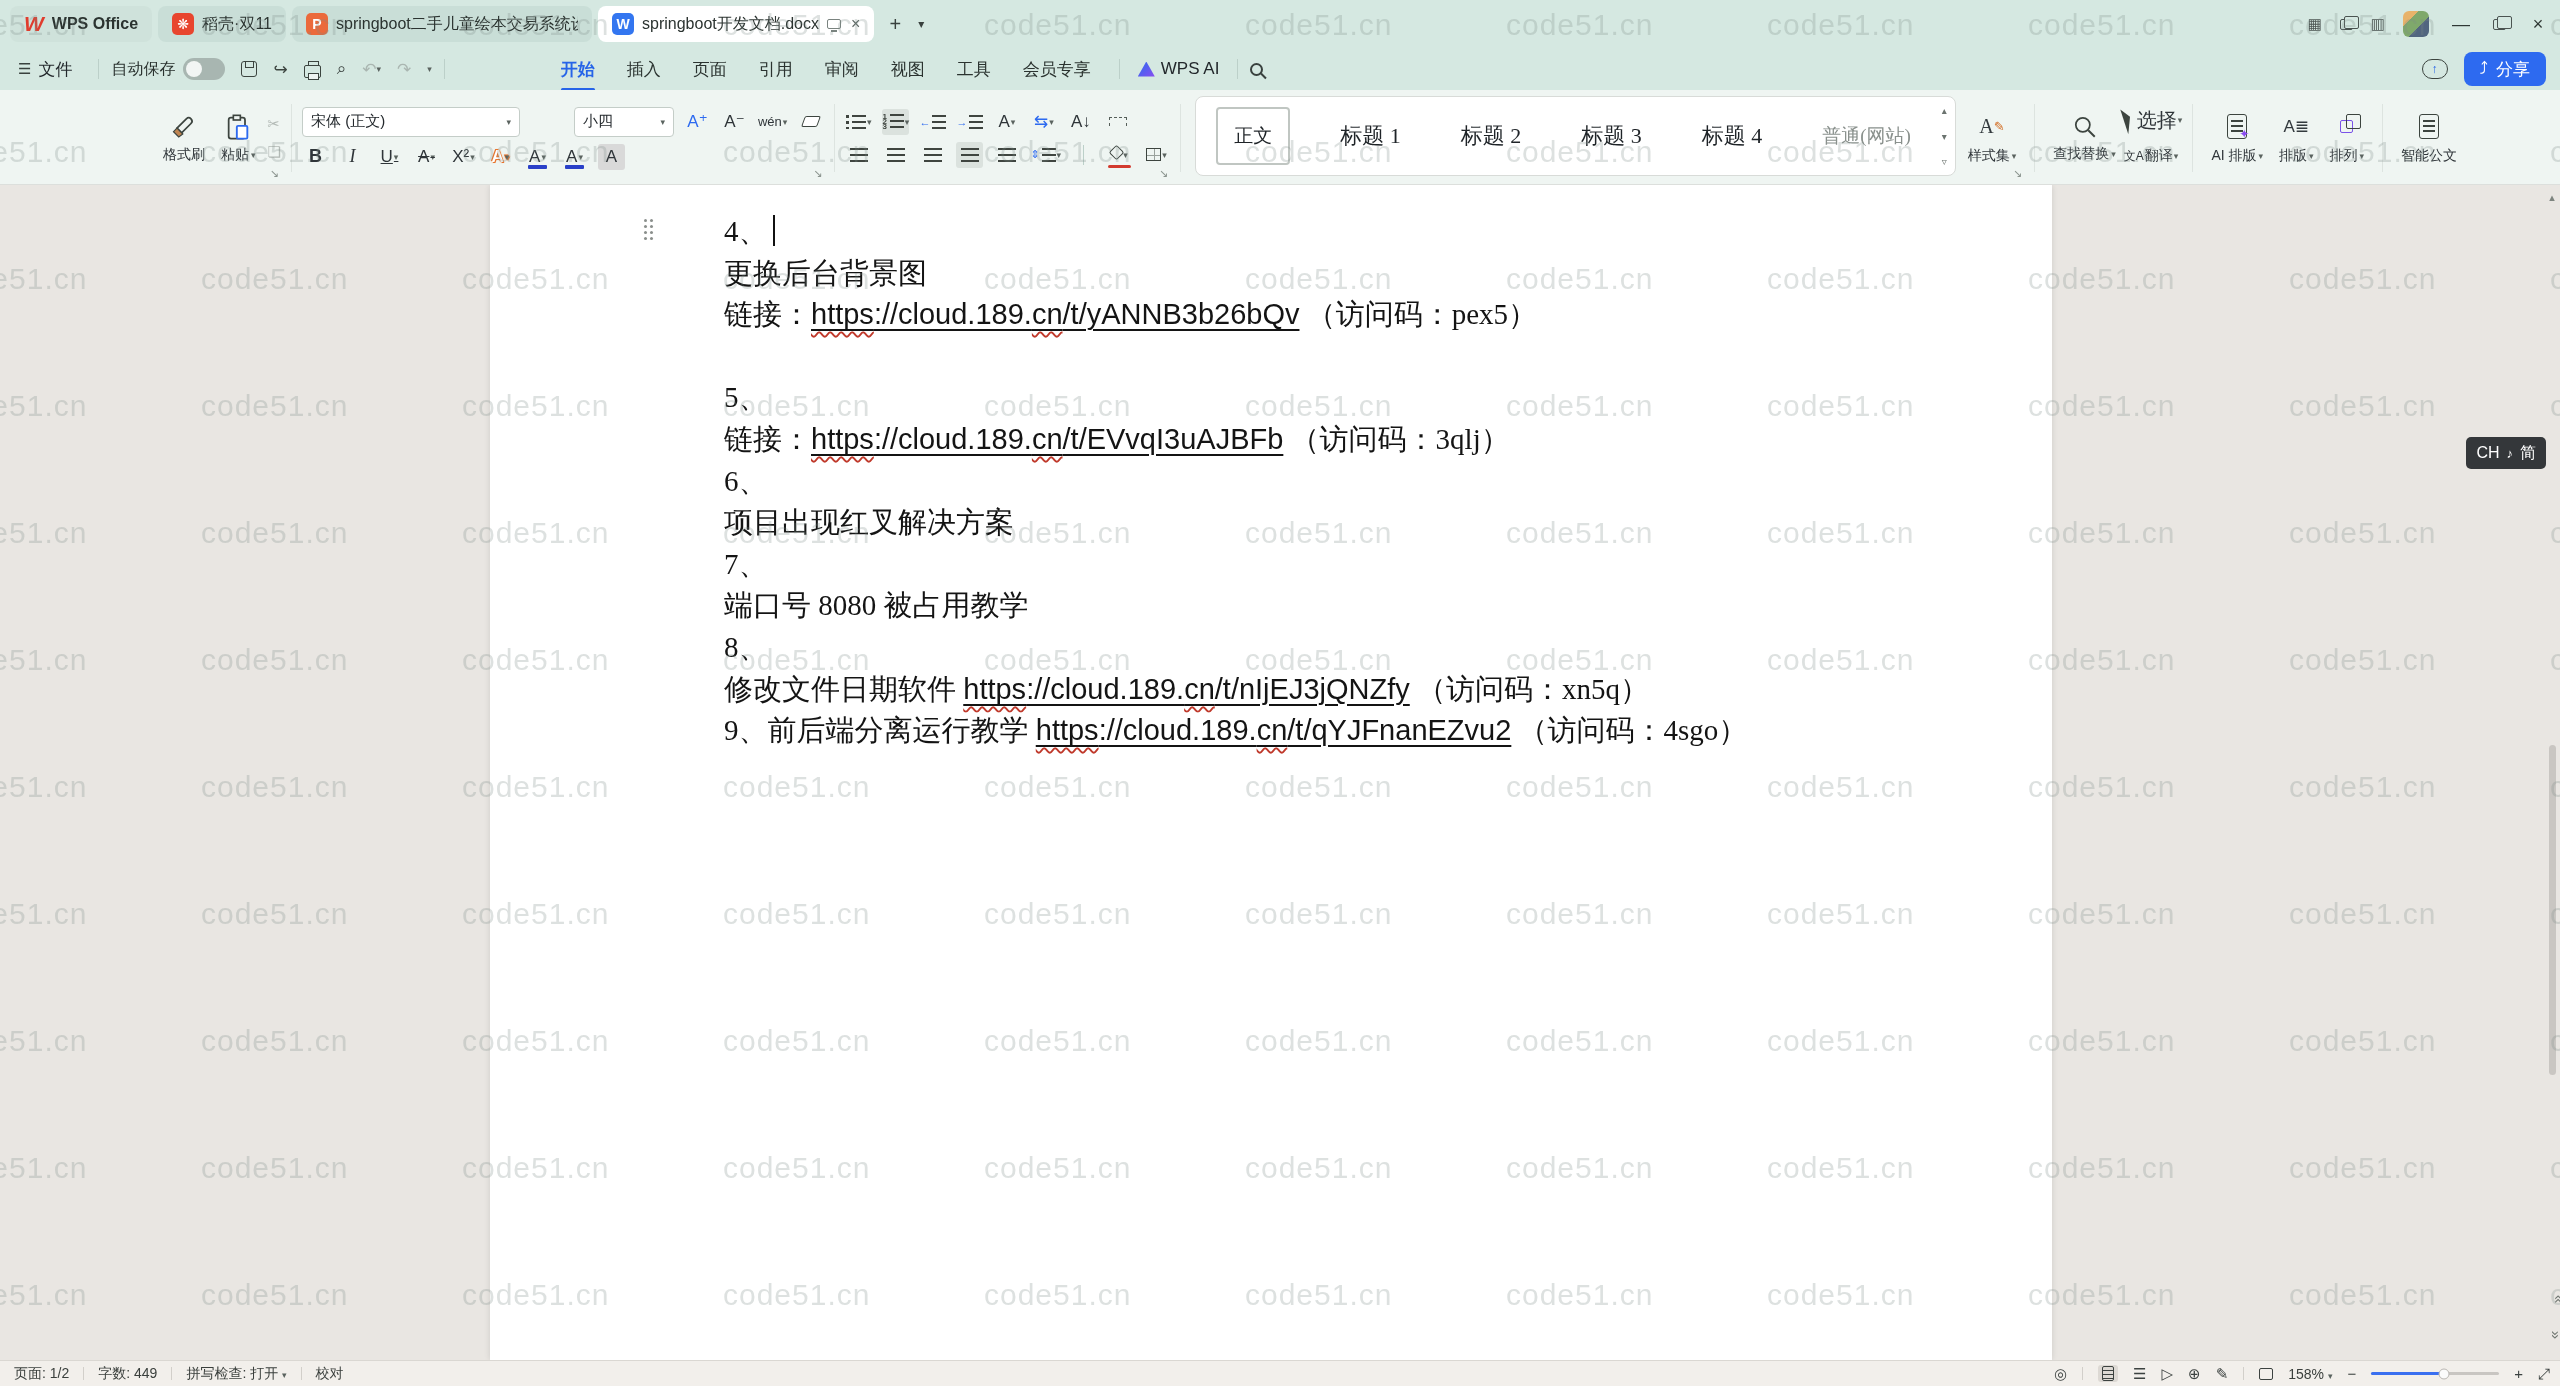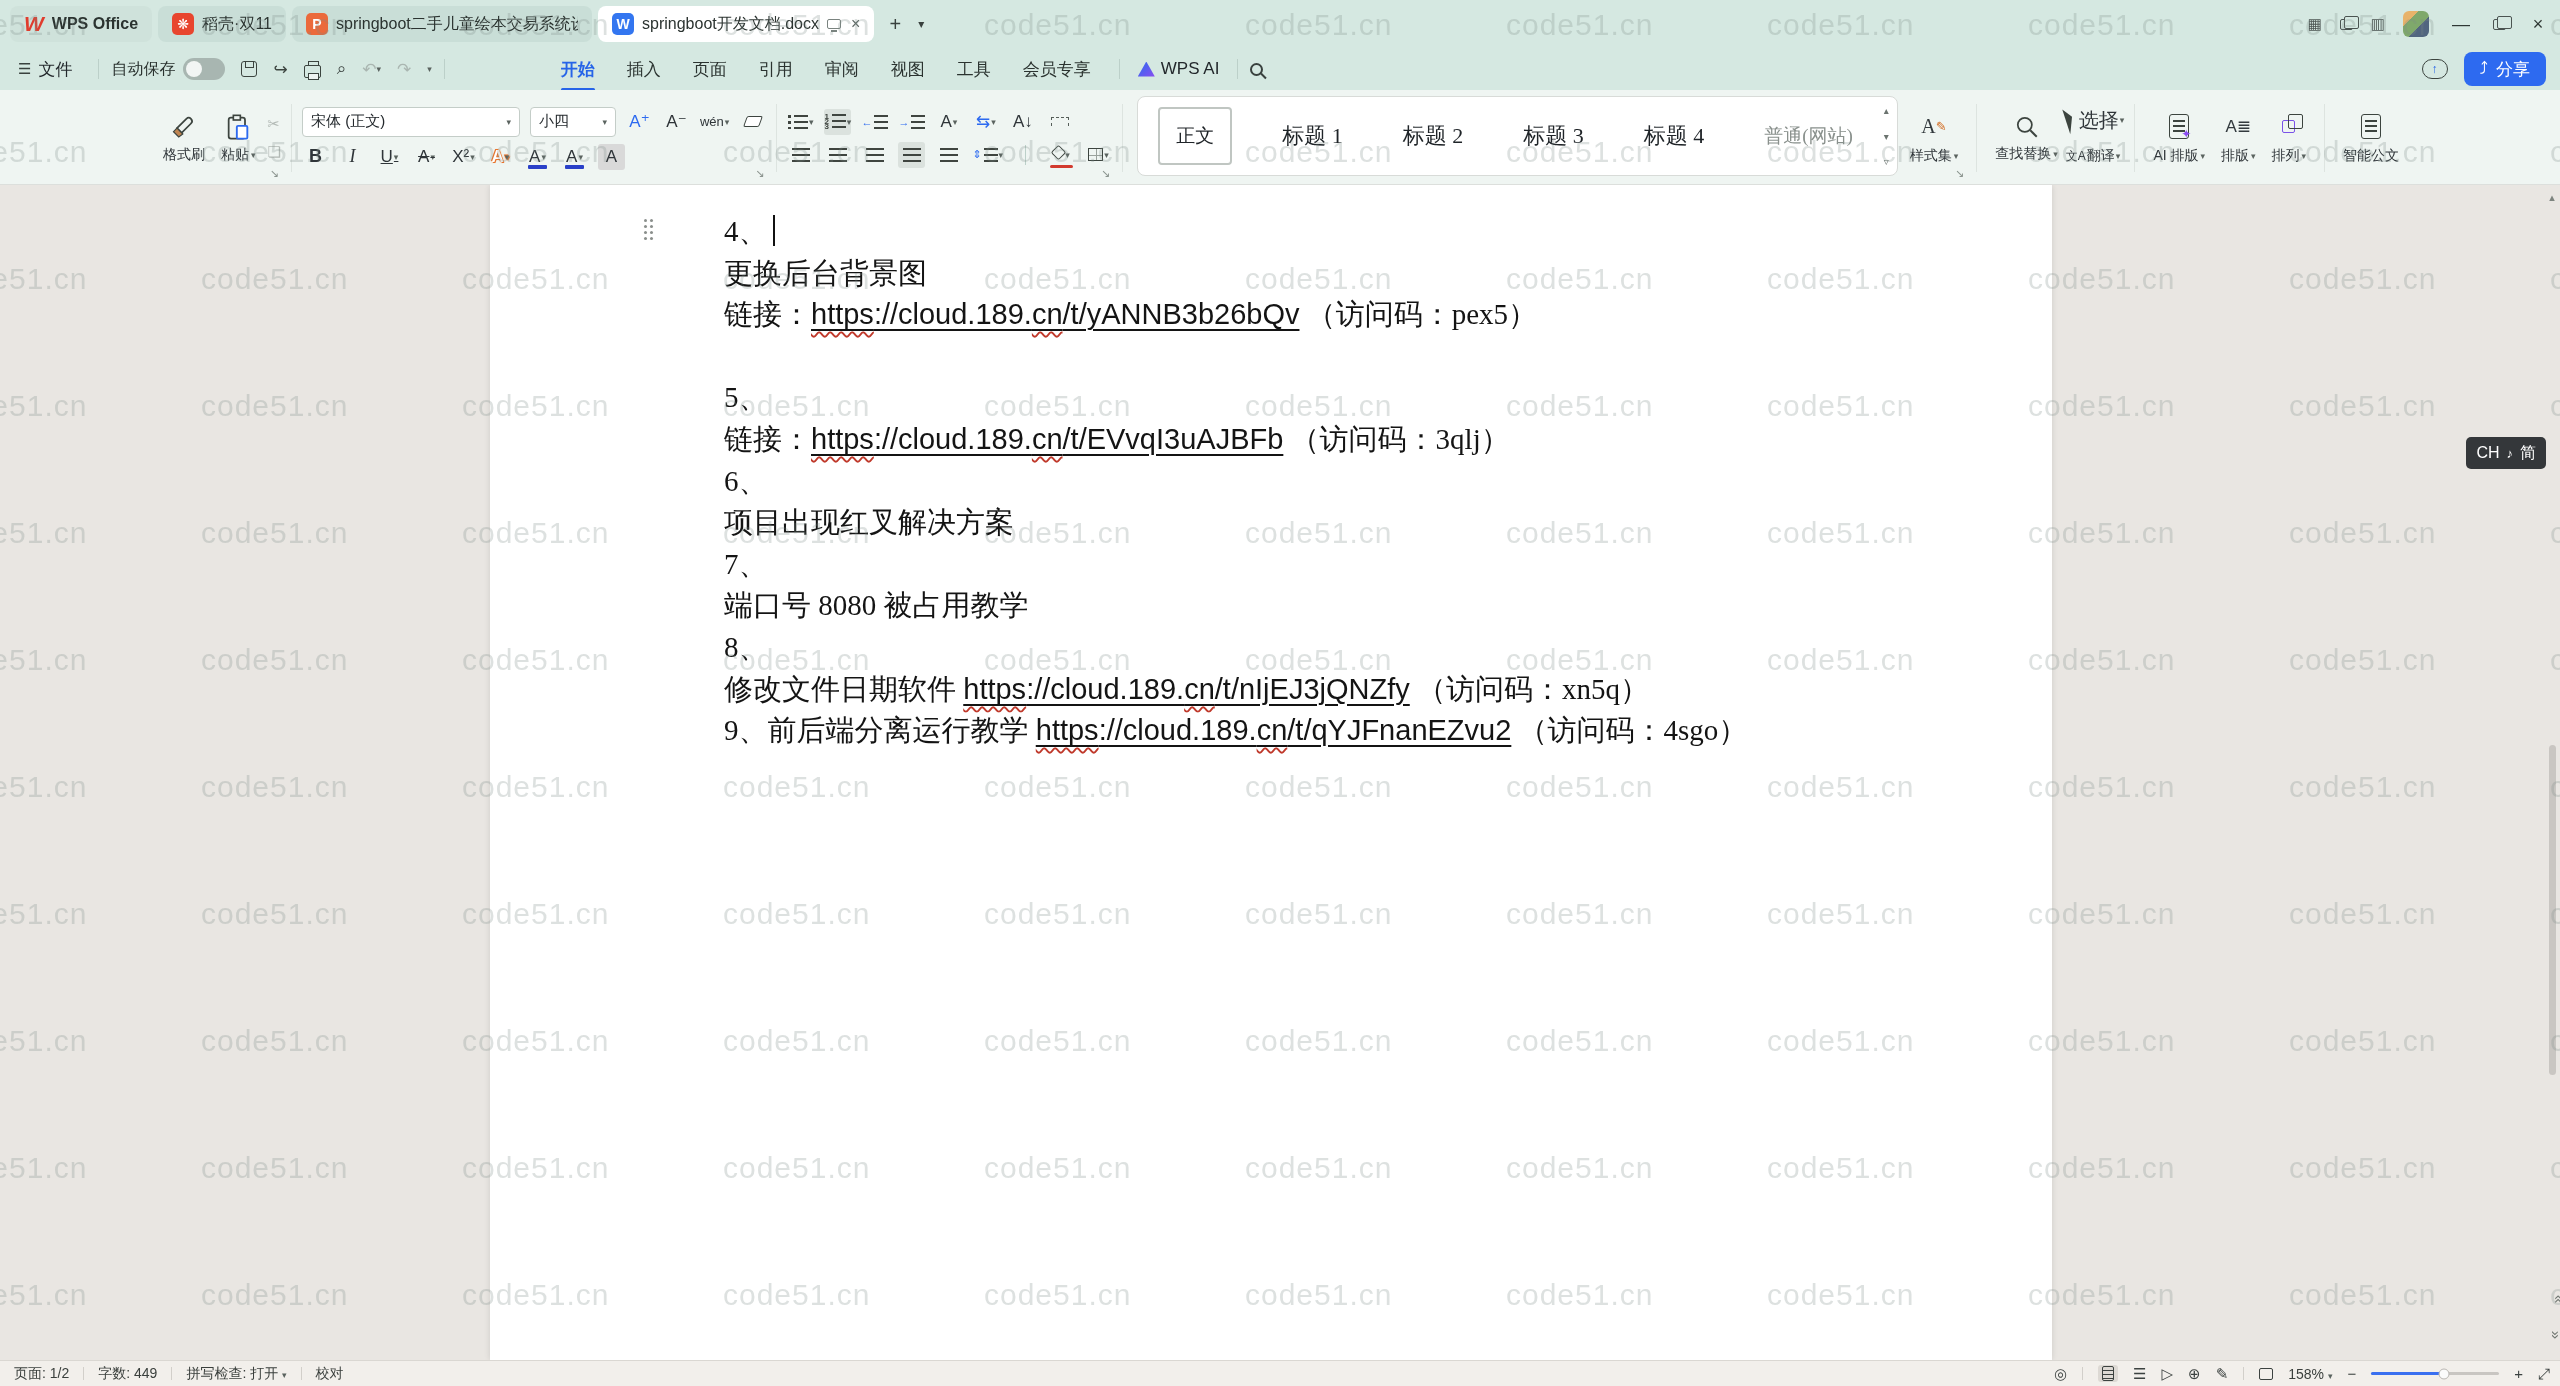--- a/index.html
+++ b/index.html
@@ -70,21 +70,21 @@
   .rgroup { display:flex; align-items:center; position:relative; }
   .launcher { position:absolute; right:2px; bottom:0px; font-size:11px; color:#8b948f; }
   .gbtn { display:flex; flex-direction:column; align-items:center; justify-content:center; gap:5px; padding:4px 8px; border-radius:4px; font-size:14px; color:#30363a; }
   .gbtn .lblrow { display:flex; align-items:center; gap:2px; }
   .dd { font-size:9px; color:#5a635f; }
   .smallcol { display:flex; flex-direction:column; gap:10px; margin-left:4px; color:#b3bab6; font-size:15px; }
   .fontgrid { display:flex; flex-direction:column; gap:7px; }
   .frow { display:flex; align-items:center; gap:10px; }
   .select { background:#fff; border:1px solid #c4cdc8; border-radius:4px; height:30px; display:flex; align-items:center; justify-content:space-between; padding:0 8px; font-size:15px; color:#23282c; }
   .sel-font { width:218px; }
-  .sel-size { width:86px; }
+  .sel-size { width:100px;margin-left:44px; }
   .sbtn { min-width:27px; height:26px; display:flex; align-items:center; justify-content:center; font-size:17px; color:#2f3539; border-radius:3px; gap:1px; }
   .sbtn.on { background:#dbe2de; }
   .blue { color:#2d6af0; }
   .b-bold { font-weight:bold; font-size:18px; }
   .b-it { font-style:italic; font-family:"Liberation Serif",serif; font-size:18px; }
   .b-un { text-decoration:underline; }
   .b-strike { text-decoration:line-through; }
   .b-effect { color:#fff; text-shadow:0 0 1px #e8752e,0 0 2px #e8752e,1px 1px 0 #e8752e,-1px -1px 0 #e8752e; font-weight:bold; }
   .underbar { position:relative; }
   .underbar::after { content:""; position:absolute; left:4px; right:4px; bottom:1px; height:4px; background:#2a40c8; border-radius:1px; }

